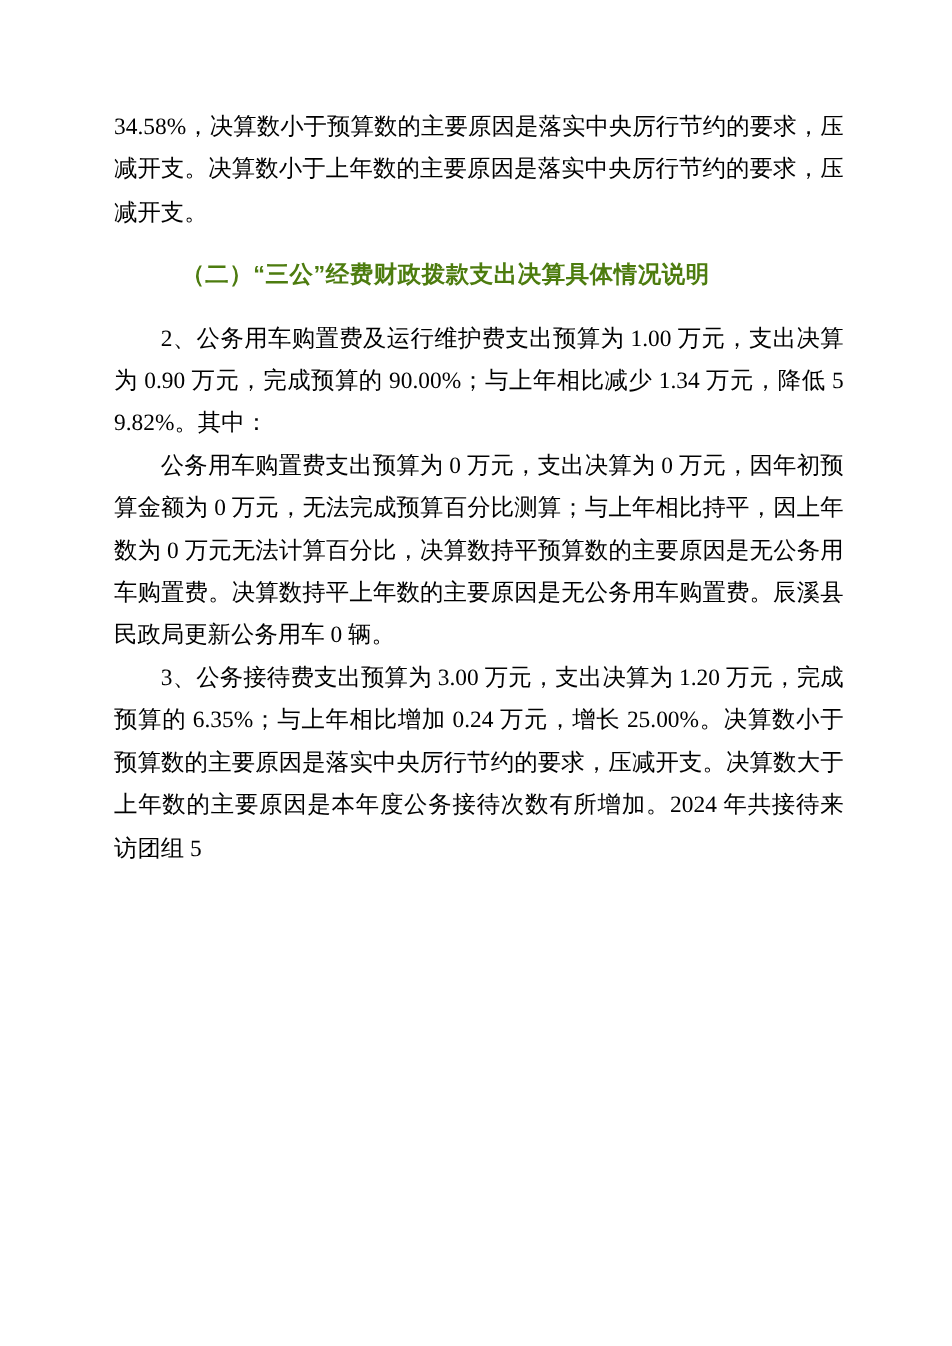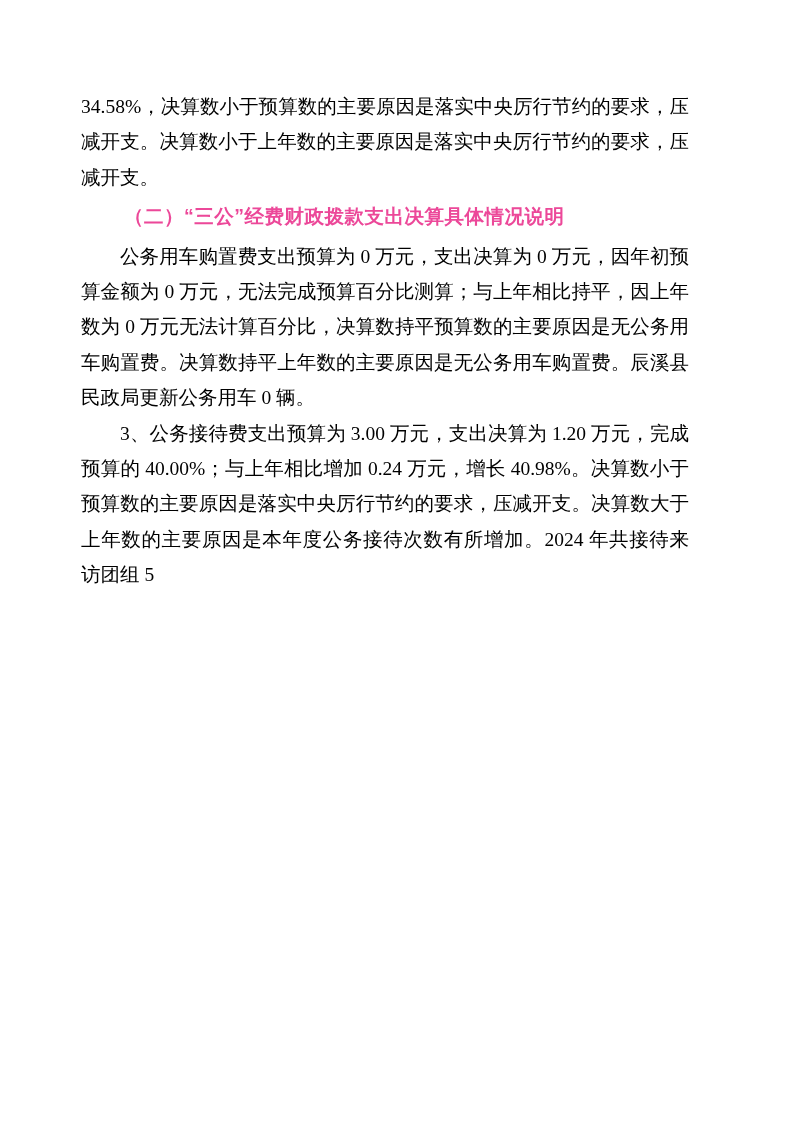--- a/index.html
+++ b/index.html
@@ -9,54 +9,55 @@
   }
   .page {
     position: relative;
     width: 793px;
     height: 1122px;
     background: #ffffff;
     overflow: hidden;
   }
   .content {
     position: absolute;
-    left: 81px;
+    left: 95px;
     top: 89px;
     width: 608px;
     color: #000000;
   }
   .para {
     margin: 0;
     padding: 0;
     font-family: "Liberation Serif", "DejaVu Serif", serif;
     font-size: 19.5px;
     line-height: 35.4px;
     text-align: justify;
     text-justify: inter-character;
     color: #000000;
     word-break: break-all;
   }
   .para.indent {
     text-indent: 2em;
   }
   .heading {
-    margin: 4px;
+    margin: 17px;
     padding: 0;
     font-family: "Liberation Sans", "DejaVu Sans", sans-serif;
     font-weight: bold;
     font-size: 19.5px;
     line-height: 35.4px;
     text-indent: 2em;
-    color: #ec4899;
+    color: #4d7c0f;
     letter-spacing: 0.5px;
   }
 </style>
 </head>
 <body>
 
 <div class="page">
   <div class="content">
     <p class="para">34.58%，决算数小于预算数的主要原因是落实中央厉行节约的要求，压减开支。决算数小于上年数的主要原因是落实中央厉行节约的要求，压减开支。</p>
     <h3 class="heading">（二）“三公”经费财政拨款支出决算具体情况说明</h3>
+    <p class="para indent">2、公务用车购置费及运行维护费支出预算为 1.00 万元，支出决算为 0.90 万元，完成预算的 90.00%；与上年相比减少 1.34 万元，降低 59.82%。其中：</p>
     <p class="para indent">公务用车购置费支出预算为 0 万元，支出决算为 0 万元，因年初预算金额为 0 万元，无法完成预算百分比测算；与上年相比持平，因上年数为 0 万元无法计算百分比，决算数持平预算数的主要原因是无公务用车购置费。决算数持平上年数的主要原因是无公务用车购置费。辰溪县民政局更新公务用车 0 辆。</p>
-    <p class="para indent">3、公务接待费支出预算为 3.00 万元，支出决算为 1.20 万元，完成预算的 40.00%；与上年相比增加 0.24 万元，增长 40.98%。决算数小于预算数的主要原因是落实中央厉行节约的要求，压减开支。决算数大于上年数的主要原因是本年度公务接待次数有所增加。2024 年共接待来访团组 5</p>
+    <p class="para indent">3、公务接待费支出预算为 3.00 万元，支出决算为 1.20 万元，完成预算的 6.35%；与上年相比增加 0.24 万元，增长 25.00%。决算数小于预算数的主要原因是落实中央厉行节约的要求，压减开支。决算数大于上年数的主要原因是本年度公务接待次数有所增加。2024 年共接待来访团组 5</p>
   </div>
 </div>
 
 </body></html>

